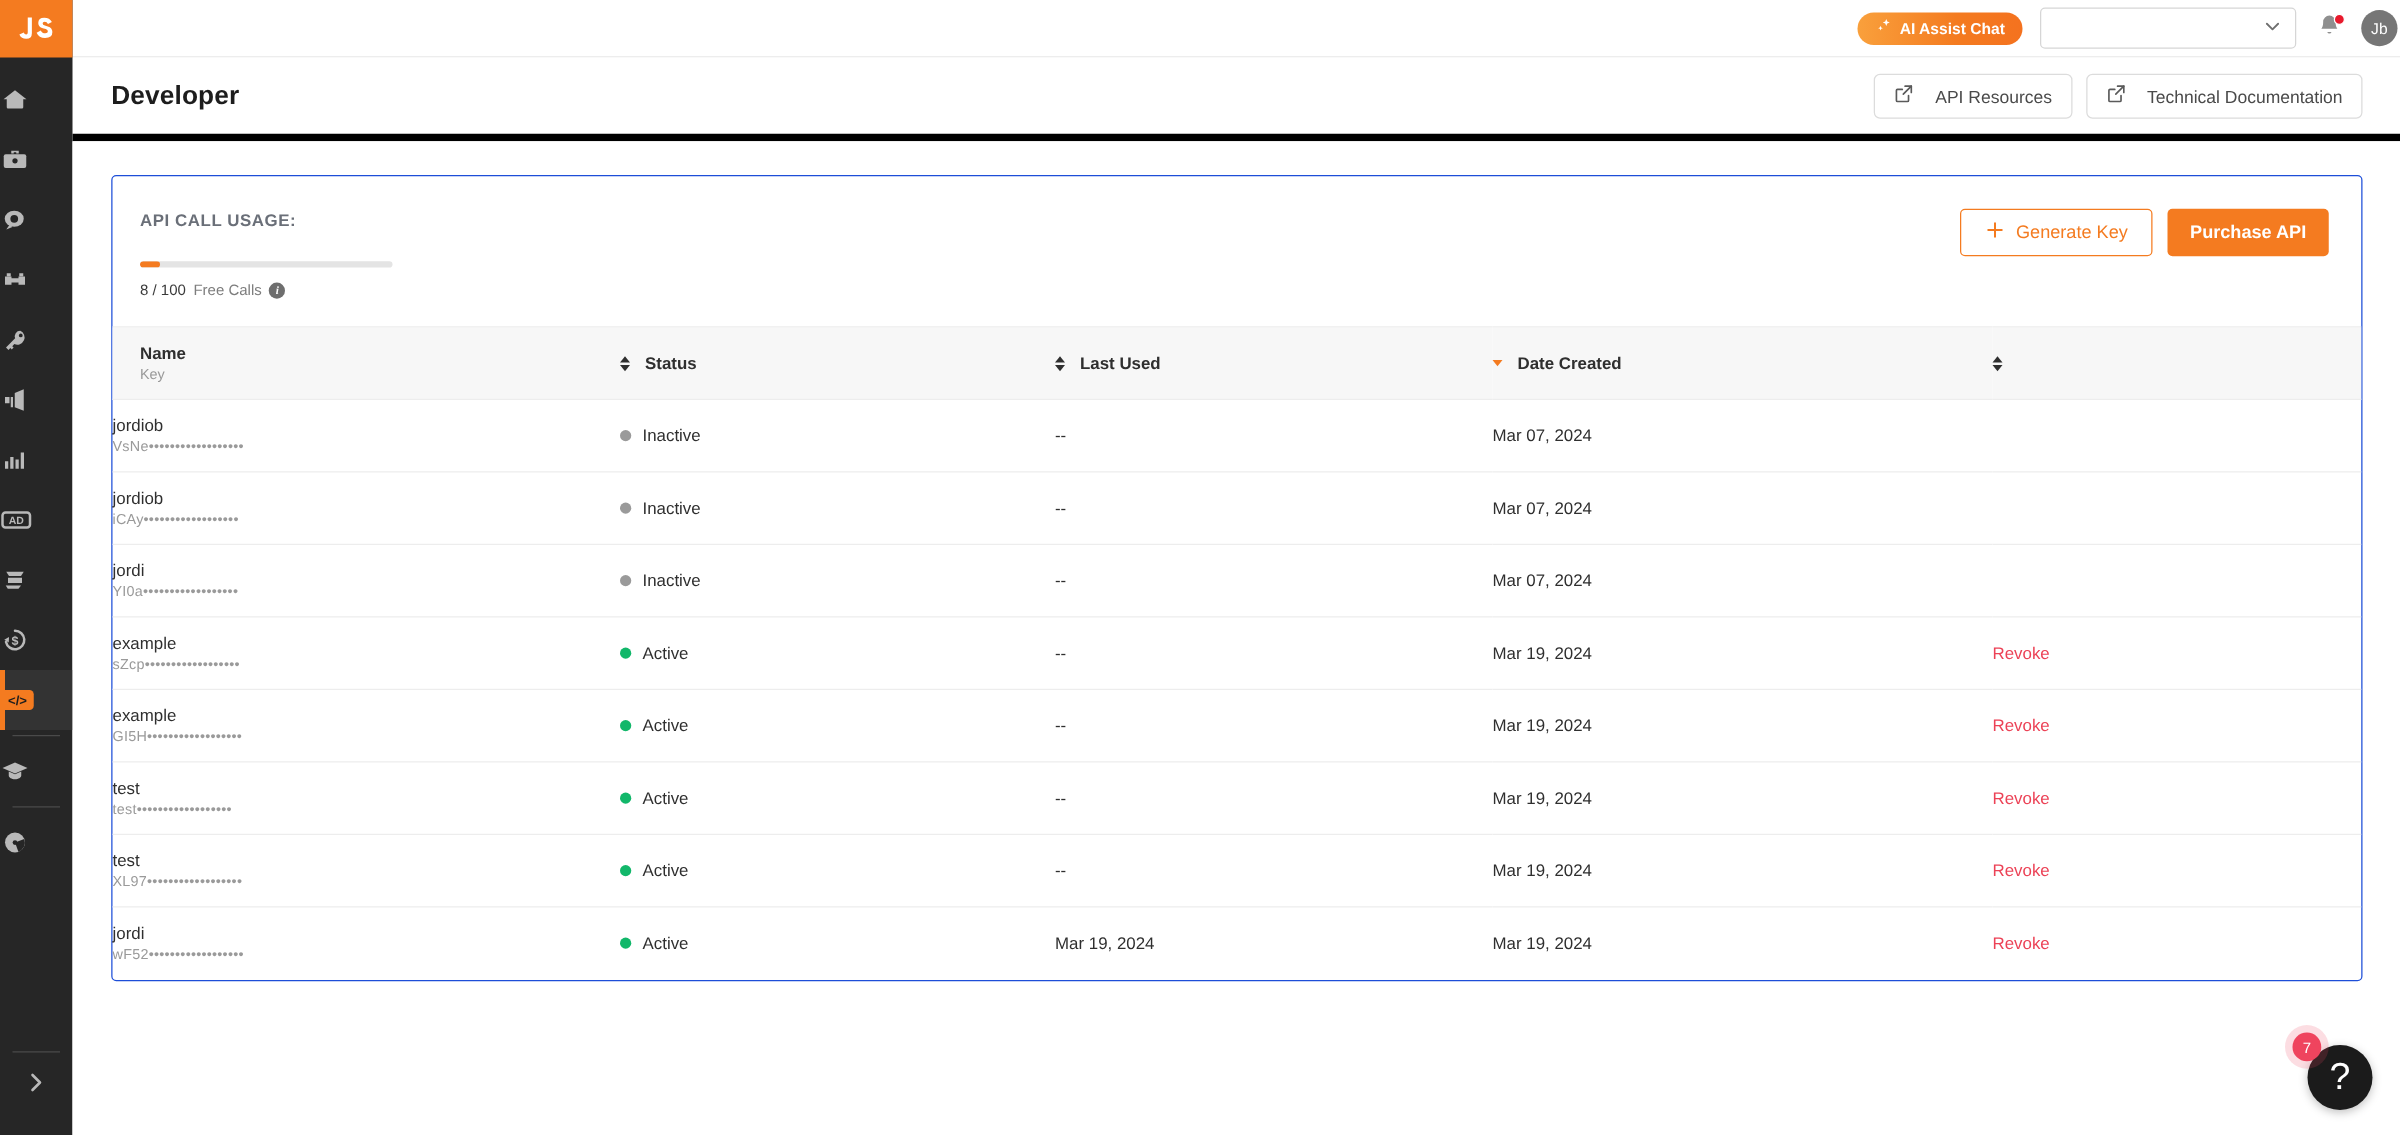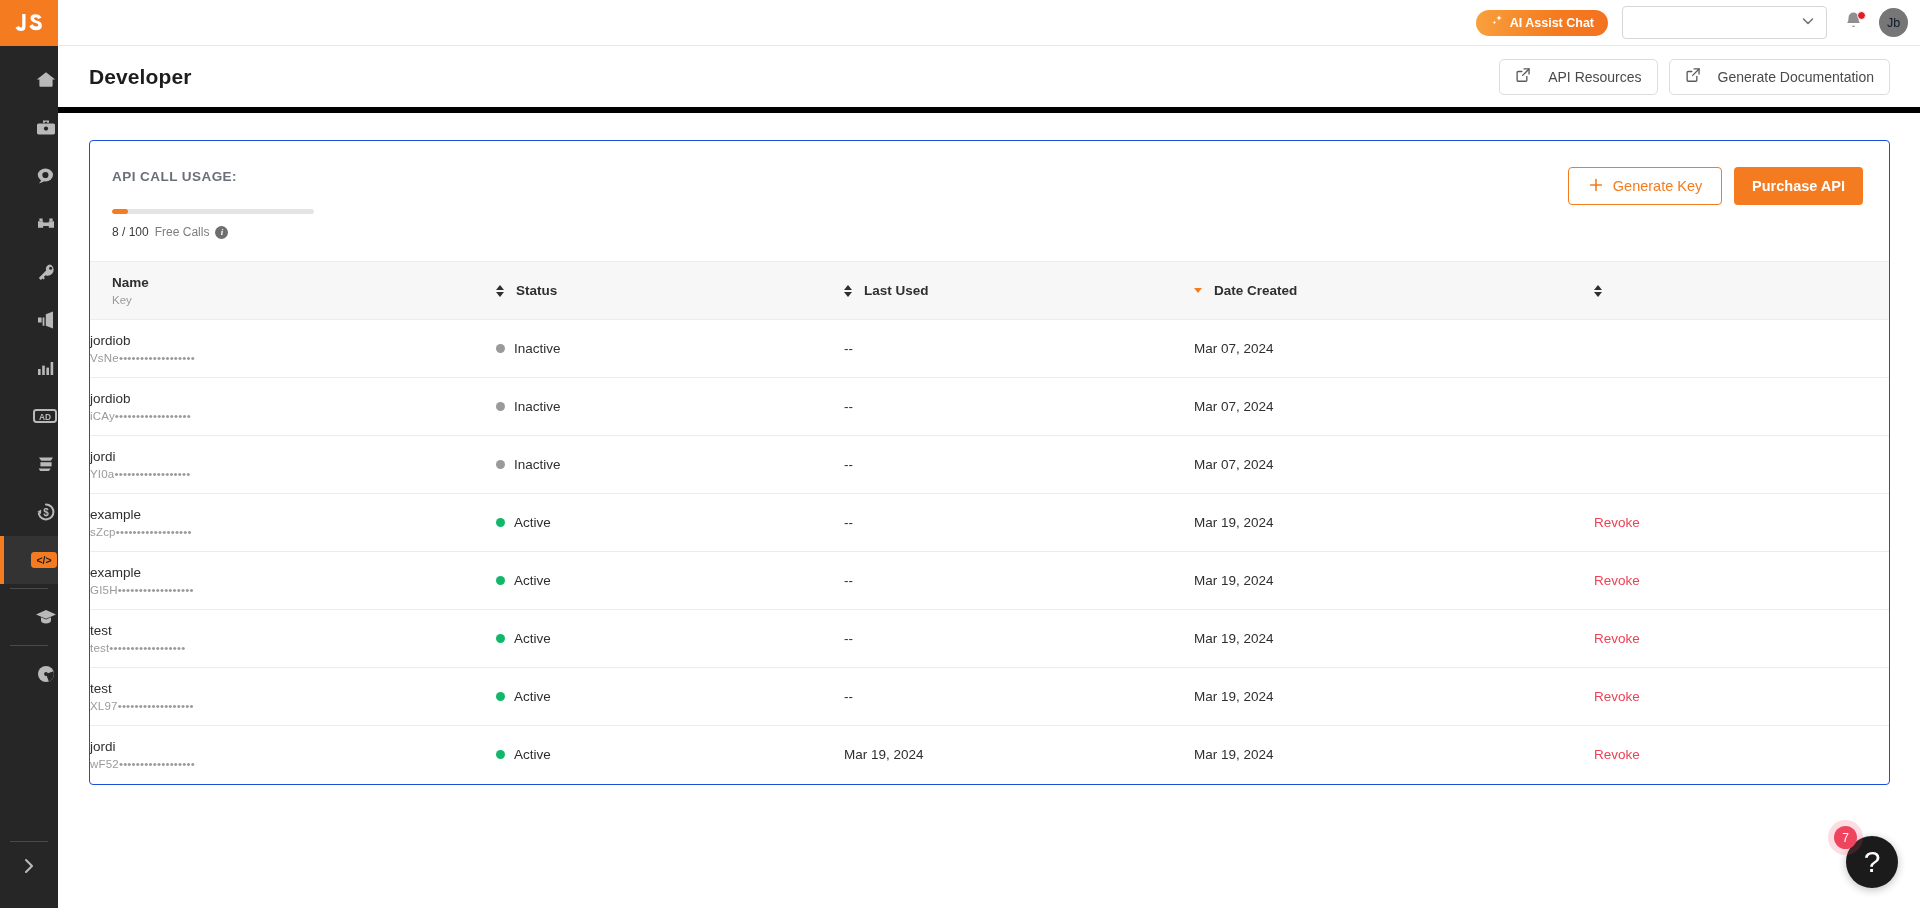--- a/index.html
+++ b/index.html
@@ -18,21 +18,21 @@
     display: flex; flex-direction: column;
     position: relative;
   }
   .sb-logo {
     height: 46px; background: #f47b20;
     display: flex; align-items: center; justify-content: center;
   }
   .sb-logo svg { display: block; }
   .sb-items { display: flex; flex-direction: column; padding-top: 10px; flex: 1; }
   .sb-item {
-    height: 48px; display: flex; align-items: center; justify-content: flex-end;
+    height: 48px; display: flex; align-items: center; justify-content: flex-start;
     position: relative; cursor: pointer; text-decoration: underline;
   }
   .sb-item svg { display: block; }
   .sb-item .ico-fill { fill: #b9b9b9; }
   .sb-item.active { background: #333333; }
   .sb-item.active::before {
     content: ""; position: absolute; left: 0; top: 0; bottom: 0;
     width: 4px; background: #f47b20;
   }
   .sb-sep {
@@ -45,42 +45,42 @@
   }
 
   
   .main { flex: 1; height: 908px; display: flex; flex-direction: column; background: #fff; }
 
   
   .topbar {
     height: 46px; min-height: 46px;
     border-bottom: 1px solid #e8e8e8;
     display: flex; align-items: center; justify-content: flex-end;
-    padding: 0 12px; gap: 14px; background: #fff;
+    padding: 0 2px; gap: 14px; background: #fff;
   }
   .ai-pill {
     height: 26px; border-radius: 13px; padding: 0 14px;
     background: linear-gradient(90deg, #f9a03c 0%, #f47b20 60%, #f4721f 100%);
     color: #fff; font-size: 12.5px; font-weight: bold;
     display: flex; align-items: center; gap: 6px; cursor: pointer;
     border: none; white-space: nowrap;
   }
   .tb-select {
     width: 205px; height: 33px; border: 1px solid #d6d6d6; border-radius: 4px;
     background: #fff; display: flex; align-items: center; justify-content: flex-end;
     padding: 0 10px; cursor: pointer; font-size: 13px; color: #444;
   }
   .bell-wrap { position: relative; width: 24px; height: 24px; cursor: pointer; display:flex; align-items:center; justify-content:center;}
   .bell-dot {
     position: absolute; right: -1px; top: 0px; width: 9px; height: 9px;
     border-radius: 50%; background: #e8192c; border: 1px solid #fff;
   }
   .avatar {
     width: 29px; height: 29px; border-radius: 50%; background: #767676;
-    color: #0f172a; font-size: 12.5px; display: flex; align-items: center;
+    color: #ffffff; font-size: 12.5px; display: flex; align-items: center;
     justify-content: center; cursor: pointer;
   }
 
   
   .page-head {
     height: 67px; min-height: 67px; border-bottom: 6px solid #000000;
     display: flex; align-items: center; justify-content: space-between;
     padding: 0 30px 0 31px; background: #fff;
   }
   .page-title { font-size: 21px; font-weight: bold; color: #1d1d1d; letter-spacing: .1px; }
@@ -394,21 +394,21 @@
           <span>API Resources</span>
         </button>
         <button class="ghost-btn">
           <span>
             <svg width="16" height="16" viewBox="0 0 18 18">
                 <path d="M10.2 2.2h5.6v5.6" fill="none" stroke="#5a5a5a" stroke-width="1.5" stroke-linecap="round" stroke-linejoin="round"></path>
                 <path d="M15.8 2.2 8.6 9.4" fill="none" stroke="#5a5a5a" stroke-width="1.5" stroke-linecap="round"></path>
                 <path d="M13.3 10.6v4.4a1 1 0 0 1-1 1H3.4a1 1 0 0 1-1-1V6.1a1 1 0 0 1 1-1h4.3" fill="none" stroke="#5a5a5a" stroke-width="1.5" stroke-linecap="round" stroke-linejoin="round"></path>
               </svg>
           </span>
-          <span>Generate Documentation</span>
+          <span>Technical Documentation</span>
         </button>
       </div>
     </div>
 
     <div class="main-rel">
       <div class="content">
         <section class="card">
 
           <div class="usage">
             <div class="usage-left">

